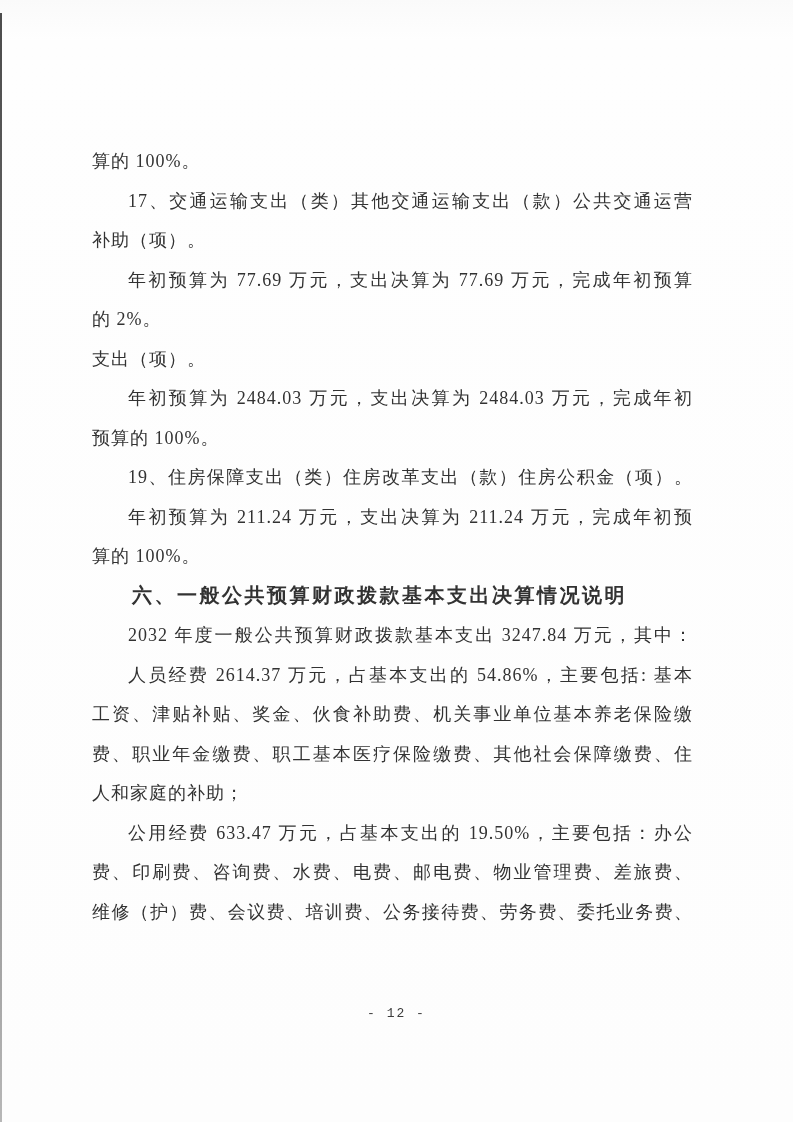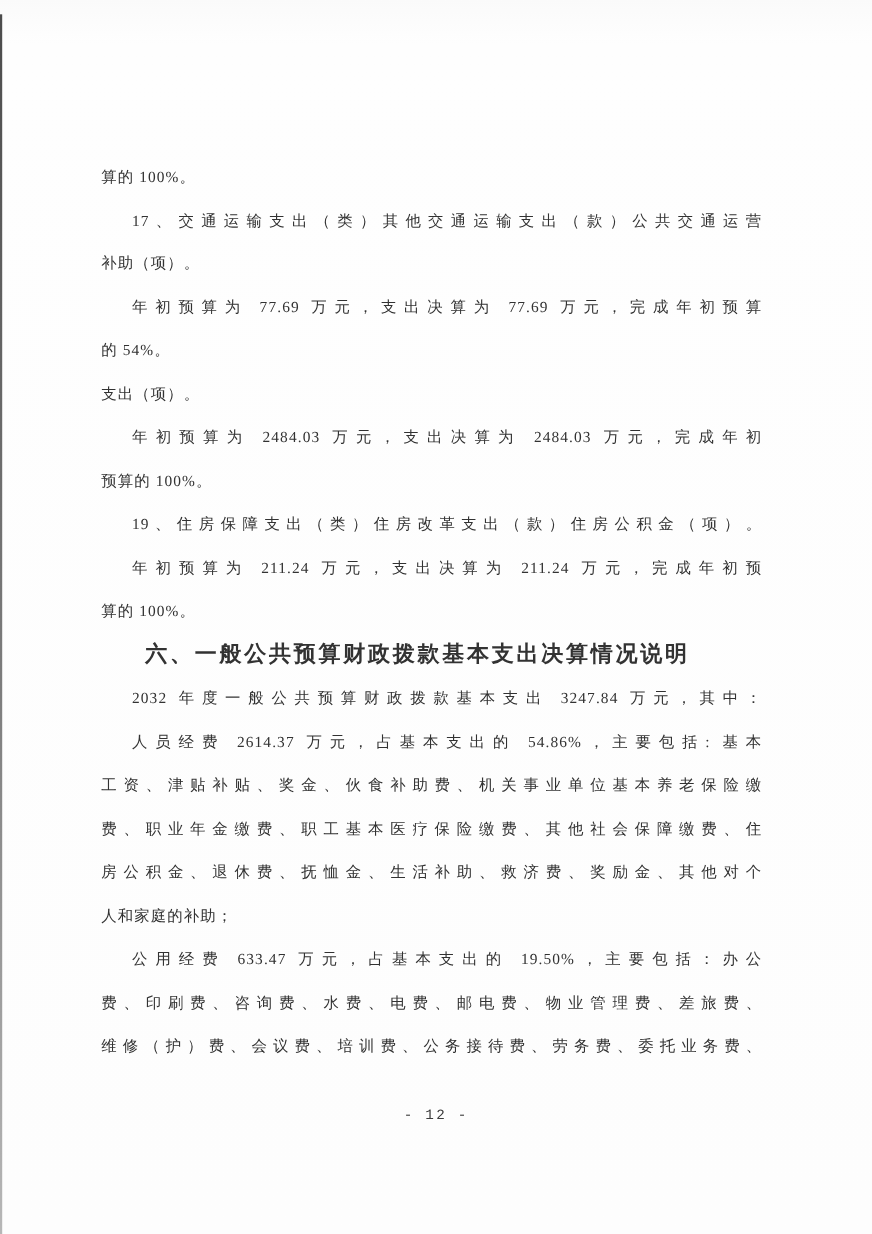--- a/index.html
+++ b/index.html
@@ -27,21 +27,21 @@
   }
   .body-text {
     position: absolute;
     left: 92px;
     top: 142px;
     width: 601px;
   }
   .line {
     height: 39.5px;
     line-height: 39.5px;
-    font-size: 14px;
+    font-size: 18px;
     letter-spacing: 1px;
     text-align: left;
     overflow: visible;
   }
   .line.fill {
     text-align: justify;
     text-align-last: justify;
   }
   .line.indent {
     text-indent: 2em;
@@ -79,21 +79,21 @@
       <div class="line indent fill">
         <span>17、交通运输支出（类）其他交通运输支出（款）公共交通运营</span>
       </div>
       <div class="line">
         <span>补助（项）。</span>
       </div>
       <div class="line indent fill">
         <span>年初预算为 77.69 万元，支出决算为 77.69 万元，完成年初预算</span>
       </div>
       <div class="line">
-        <span>的 54%。</span>
+        <span>的 2%。</span>
       </div>
       <div class="line">
         <span>支出（项）。</span>
       </div>
       <div class="line indent fill">
         <span>年初预算为 2484.03 万元，支出决算为 2484.03 万元，完成年初</span>
       </div>
       <div class="line">
         <span>预算的 100%。</span>
       </div>
@@ -114,23 +114,20 @@
       </div>
       <div class="line indent fill">
         <span>人员经费 2614.37 万元，占基本支出的 54.86%，主要包括: 基本</span>
       </div>
       <div class="line fill">
         <span>工资、津贴补贴、奖金、伙食补助费、机关事业单位基本养老保险缴</span>
       </div>
       <div class="line fill">
         <span>费、职业年金缴费、职工基本医疗保险缴费、其他社会保障缴费、住</span>
       </div>
-      <div class="line fill">
-        <span>房公积金、退休费、抚恤金、生活补助、救济费、奖励金、其他对个</span>
-      </div>
       <div class="line">
         <span>人和家庭的补助；</span>
       </div>
       <div class="line indent fill">
         <span>公用经费 633.47 万元，占基本支出的 19.50%，主要包括：办公</span>
       </div>
       <div class="line fill">
         <span>费、印刷费、咨询费、水费、电费、邮电费、物业管理费、差旅费、</span>
       </div>
       <div class="line fill">

